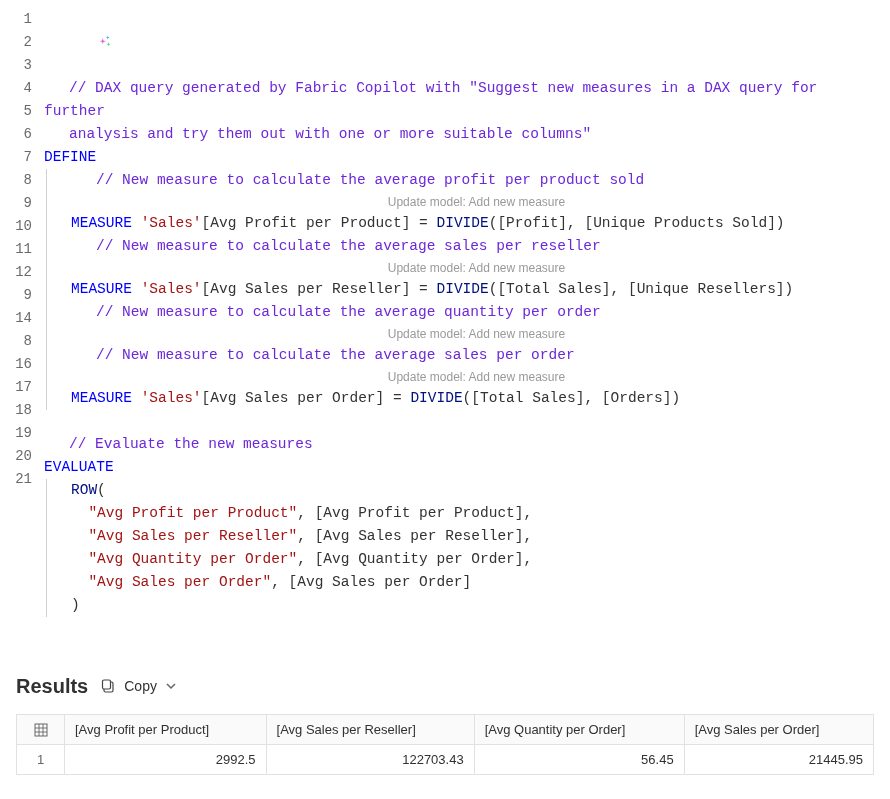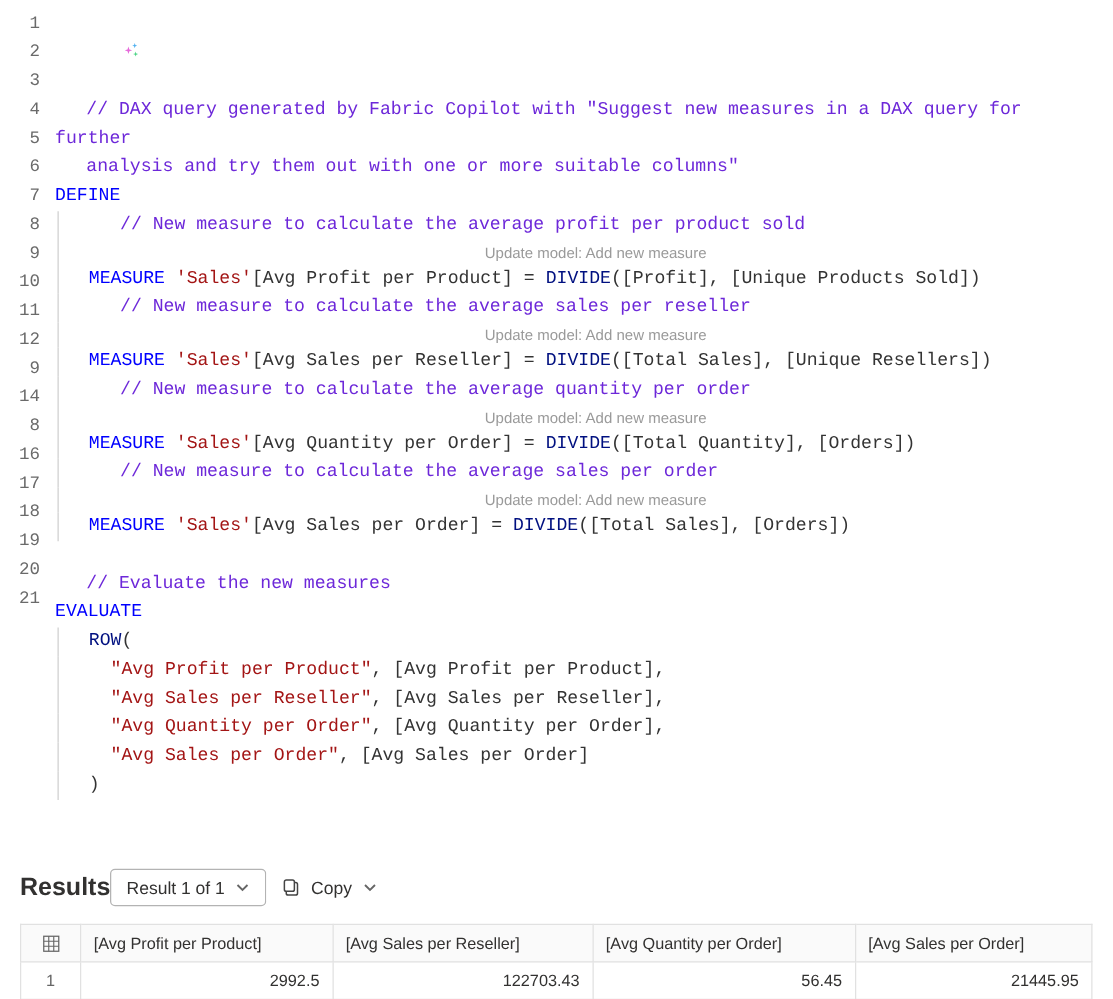--- a/index.html
+++ b/index.html
@@ -139,21 +139,20 @@
     <div class="line bl"><span class="c-comment">// New measure to calculate the average profit per product sold</span></div>
     <div class="hint">Update model: Add new measure</div>
     <div class="line bl"><span class="c-kw">MEASURE </span><span class="c-str">'Sales'</span><span class="c-id">[Avg Profit per Product]</span><span> = </span><span class="c-meas">DIVIDE</span><span class="c-id">([Profit], [Unique Products Sold])</span></div>
 
     <div class="line bl"><span class="c-comment">// New measure to calculate the average sales per reseller</span></div>
     <div class="hint">Update model: Add new measure</div>
     <div class="line bl"><span class="c-kw">MEASURE </span><span class="c-str">'Sales'</span><span class="c-id">[Avg Sales per Reseller]</span><span> = </span><span class="c-meas">DIVIDE</span><span class="c-id">([Total Sales], [Unique Resellers])</span></div>
 
     <div class="line bl"><span class="c-comment">// New measure to calculate the average quantity per order</span></div>
     <div class="hint">Update model: Add new measure</div>
-    <div class="line bl"><span class="c-kw">MEASURE </span><span class="c-str">'Sales'</span><span class="c-id">[Avg Quantity per Order]</span><span> = </span><span class="c-meas">DIVIDE</span><span class="c-id">([Total Quantity], [Orders])</span></div>
 
     <div class="line bl"><span class="c-comment">// New measure to calculate the average sales per order</span></div>
     <div class="hint">Update model: Add new measure</div>
     <div class="line bl"><span class="c-kw">MEASURE </span><span class="c-str">'Sales'</span><span class="c-id">[Avg Sales per Order]</span><span> = </span><span class="c-meas">DIVIDE</span><span class="c-id">([Total Sales], [Orders])</span></div>
 
     <div class="line">&nbsp;</div>
     <div class="line"><span class="c-comment">// Evaluate the new measures</span></div>
     <div class="line"><span class="c-kw">EVALUATE</span></div>
     <div class="line bl"><span class="c-meas">ROW</span><span>(</span></div>
     <div class="line bl">  <span class="c-str">"Avg Profit per Product"</span><span>, </span><span class="c-id">[Avg Profit per Product]</span><span>,</span></div>
@@ -161,26 +160,20 @@
     <div class="line bl">  <span class="c-str">"Avg Quantity per Order"</span><span>, </span><span class="c-id">[Avg Quantity per Order]</span><span>,</span></div>
     <div class="line bl">  <span class="c-str">"Avg Sales per Order"</span><span>, </span><span class="c-id">[Avg Sales per Order]</span></div>
     <div class="line bl"><span>)</span></div>
     <div class="line">&nbsp;</div>
   </div>
 </div>
 
 <div class="results-panel">
   <div class="results-header">
     <div class="results-title">Results</div>
-    <button class="dropdown-btn">
-      <span>Result 1 of 1</span>
-      <svg class="chev" viewBox="0 0 12 12">
-          <path d="M2 4l4 4 4-4" stroke="#666" stroke-width="1.5" fill="none"></path>
-        </svg>
-    </button>
     <button class="dropdown-btn" style="border:none">
       <svg class="copy-icon" viewBox="0 0 16 16">
           <rect x="4" y="4" width="9" height="10" rx="1.5" stroke="#444" stroke-width="1.2" fill="none"></rect>
           <path d="M7 4V3a1.5 1.5 0 0 1 1.5-1.5H13" stroke="#444" stroke-width="1.2" fill="none" opacity="0"></path>
           <rect x="2.5" y="2" width="8" height="9" rx="1.5" stroke="#444" stroke-width="1.2" fill="#fff"></rect>
         </svg>
       <span>Copy</span>
       <svg class="chev" viewBox="0 0 12 12">
           <path d="M2 4l4 4 4-4" stroke="#666" stroke-width="1.5" fill="none"></path>
         </svg>

